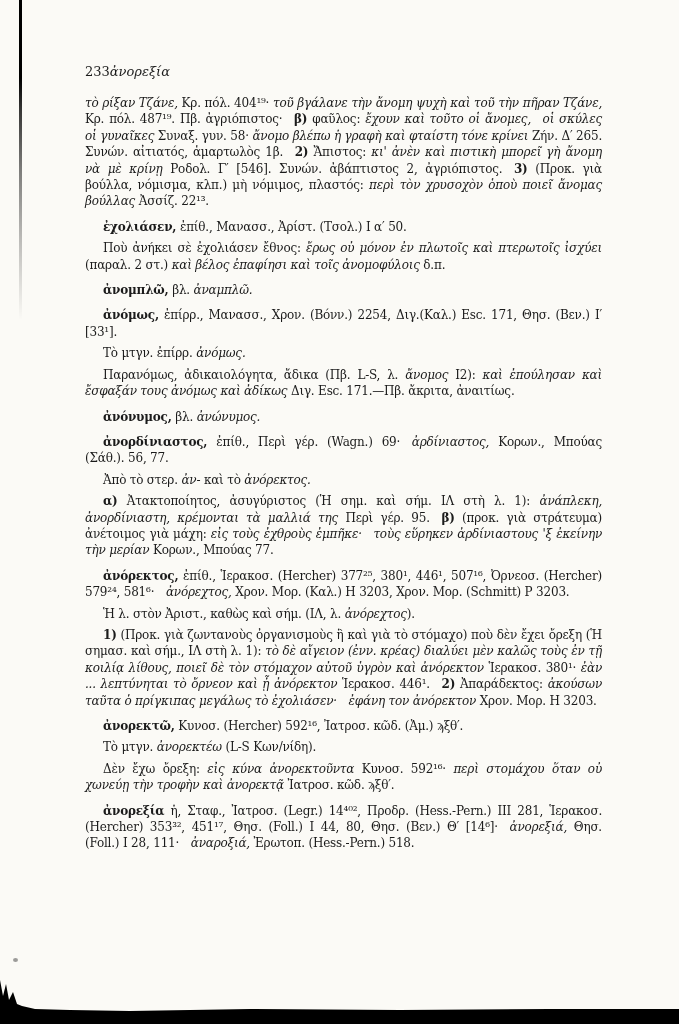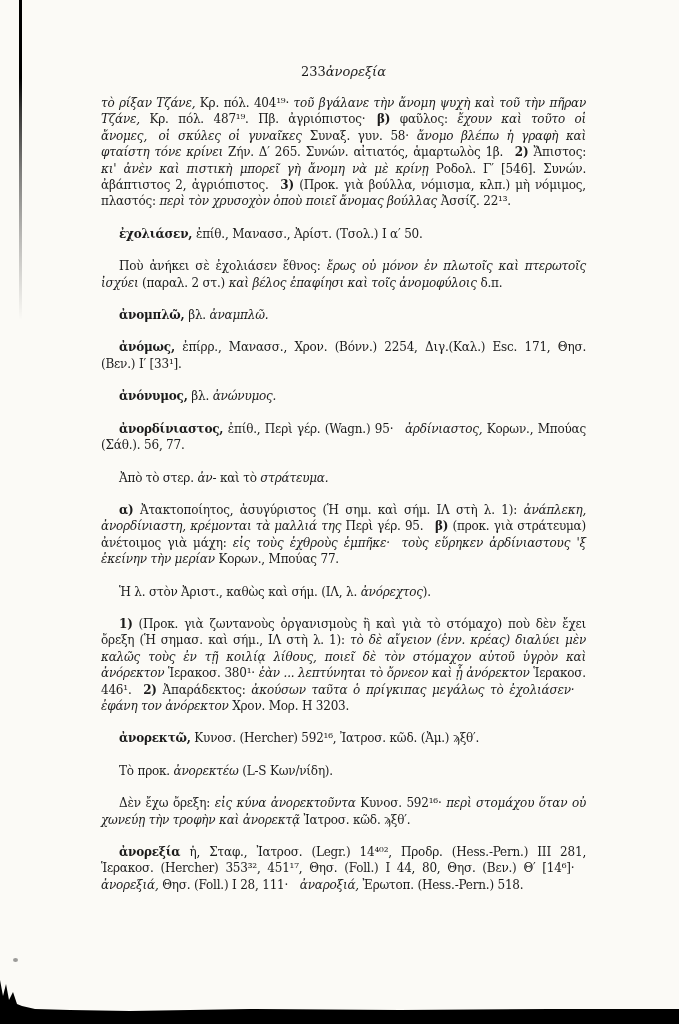--- a/index.html
+++ b/index.html
@@ -11,33 +11,33 @@
     font-family: "DejaVu Serif", "Liberation Serif", serif;
     color: #1b1b1b;
   }
   .page-inner {
     position: absolute;
     left: 85px; top: 64px;
     width: 517px;
   }
   .page-header {
     display: flex;
-    justify-content: center;
+    justify-content: flex-start;
     align-items: baseline;
     font-size: 13px;
   }
   .running-head { font-style: italic; }
   .text-block {
     margin-top: 16px;
     font-size: 12px;
     line-height: 16.4px;
     letter-spacing: -0.2px;
     text-align: justify;
   }
-  .text-block p { margin: 16px; }
+  .text-block p { margin: 0; }
   .text-block p + p { margin-top: 5px; }
   .text-block p.entry { margin-top: 9px; }
   .text-block p.ind { text-indent: 18px; }
   .it { font-style: italic; }
   .bd { font-weight: bold; }
   .edge-streak {
     position: absolute;
     left: 19px; top: 0;
     width: 3px; height: 320px;
     background: linear-gradient(to bottom,
@@ -70,28 +70,31 @@
   <div class="page-header">
     <span class="page-number">233</span>
     <span class="running-head">ἀνορεξία</span>
   </div>
   <div class="text-block">
       <p class=""><span class="it">τὸ ρίξαν Τζάνε,</span><span class=""> Κρ. πόλ. 404¹⁹· </span><span class="it">τοῦ βγάλανε τὴν ἄνομη ψυχὴ καὶ τοῦ τὴν πῆραν Τζάνε,</span><span class=""> Κρ. πόλ. 487¹⁹. Πβ. ἀγριόπιστος·  </span><span class="bd">β)</span><span class=""> φαῦλος: </span><span class="it">ἔχουν καὶ τοῦτο οἱ ἄνομες,  οἱ σκύλες οἱ γυναῖκες</span><span class=""> Συναξ. γυν. 58· </span><span class="it">ἄνομο βλέπω ἡ γραφὴ καὶ φταίστη τόνε κρίνει</span><span class=""> Ζήν. Δ′ 265. Συνών. αἰτιατός, ἁμαρτωλὸς 1β.  </span><span class="bd">2)</span><span class=""> Ἄπιστος: </span><span class="it">κι' ἀνὲν καὶ πιστικὴ μπορεῖ γὴ ἄνομη νὰ μὲ κρίνῃ</span><span class=""> Ροδολ. Γ′ [546]. Συνών. ἀβάπτιστος 2, ἀγριόπιστος.  </span><span class="bd">3)</span><span class=""> (Προκ. γιὰ βούλλα, νόμισμα, κλπ.) μὴ νόμιμος, πλαστός: </span><span class="it">περὶ τὸν χρυσοχὸν ὁποὺ ποιεῖ ἄνομας βούλλας</span><span class=""> Ἀσσίζ. 22¹³.</span></p>
       <p class="ind entry"><span class="bd">ἐχολιάσεν,</span><span class=""> ἐπίθ., Μανασσ., Ἀρίστ. (Τσολ.) Ι α′ 50.</span></p>
       <p class="ind"><span class="">Ποὺ ἀνήκει σὲ ἐχολιάσεν ἔθνος: </span><span class="it">ἔρως οὐ μόνον ἐν πλωτοῖς καὶ πτερωτοῖς ἰσχύει</span><span class=""> (παραλ. 2 στ.) </span><span class="it">καὶ βέλος ἐπαφίησι καὶ τοῖς ἀνομοφύλοις</span><span class=""> δ.π.</span></p>
       <p class="ind entry"><span class="bd">ἀνομπλῶ,</span><span class=""> βλ. </span><span class="it">ἀναμπλῶ.</span></p>
       <p class="ind entry"><span class="bd">ἀνόμως,</span><span class=""> ἐπίρρ., Μανασσ., Χρον. (Βόνν.) 2254, Διγ.(Καλ.) Esc. 171, Θησ. (Βεν.) Ι′ [33¹].</span></p>
+      <p class="ind"><span class="">Τὸ μτγν. ἐπίρρ. </span><span class="it">ἀνόμως.</span></p>
+      <p class="ind"><span class="">Παρανόμως, ἀδικαιολόγητα, ἄδικα (Πβ. L-S, λ. </span><span class="it">ἄνομος</span><span class=""> Ι2): </span><span class="it">καὶ ἐπούλησαν καὶ ἔσφαξάν τους ἀνόμως καὶ ἀδίκως</span><span class=""> Διγ. Esc. 171.—Πβ. ἄκριτα, ἀναιτίως.</span></p>
       <p class="ind entry"><span class="bd">ἀνόνυμος,</span><span class=""> βλ. </span><span class="it">ἀνώνυμος.</span></p>
-      <p class="ind entry"><span class="bd">ἀνορδίνιαστος,</span><span class=""> ἐπίθ., Περὶ γέρ. (Wagn.) 95·  </span><span class="it">ἀρδίνιαστος,</span><span class=""> Κορων., Μπούας (Σάθ.). 56, 77.</span></p>
-      <p class="ind"><span class="">Ἀπὸ τὸ στερ. </span><span class="it">ἀν-</span><span class=""> καὶ τὸ </span><span class="it">στράτευμα.</span></p>
+      <p class="ind entry"><span class="bd">ἀνορδίνιαστος,</span><span class=""> ἐπίθ., Περὶ γέρ. (Wagn.) 69·  </span><span class="it">ἀρδίνιαστος,</span><span class=""> Κορων., Μπούας (Σάθ.). 56, 77.</span></p>
+      <p class="ind"><span class="">Ἀπὸ τὸ στερ. </span><span class="it">ἀν-</span><span class=""> καὶ τὸ </span><span class="it">ἀνόρεκτος.</span></p>
       <p class="ind"><span class="bd">α)</span><span class=""> Ἀτακτοποίητος, ἀσυγύριστος (Ἡ σημ. καὶ σήμ. ΙΛ στὴ λ. 1): </span><span class="it">ἀνάπλεκη, ἀνορδίνιαστη, κρέμονται τὰ μαλλιά της</span><span class=""> Περὶ γέρ. 95.  </span><span class="bd">β)</span><span class=""> (προκ. γιὰ στράτευμα) ἀνέτοιμος γιὰ μάχη: </span><span class="it">εἰς τοὺς ἐχθροὺς ἐμπῆκε·  τοὺς εὕρηκεν ἀρδίνιαστους 'ξ ἐκείνην τὴν μερίαν</span><span class=""> Κορων., Μπούας 77.</span></p>
+      <p class="ind entry"><span class="bd">ἀνόρεκτος,</span><span class=""> ἐπίθ., Ἱερακοσ. (Hercher) 377²⁵, 380¹, 446¹, 507¹⁶, Ὀρνεοσ. (Hercher) 579²⁴, 581⁶·  </span><span class="it">ἀνόρεχτος,</span><span class=""> Χρον. Μορ. (Καλ.) Η 3203, Χρον. Μορ. (Schmitt) P 3203.</span></p>
       <p class="ind"><span class="">Ἡ λ. στὸν Ἀριστ., καθὼς καὶ σήμ. (ΙΛ, λ. </span><span class="it">ἀνόρεχτος</span><span class="">).</span></p>
       <p class="ind"><span class="bd">1)</span><span class=""> (Προκ. γιὰ ζωντανοὺς ὀργανισμοὺς ἢ καὶ γιὰ τὸ στόμαχο) ποὺ δὲν ἔχει ὄρεξη (Ἡ σημασ. καὶ σήμ., ΙΛ στὴ λ. 1): </span><span class="it">τὸ δὲ αἴγειον (ἐνν. κρέας) διαλύει μὲν καλῶς τοὺς ἐν τῇ κοιλίᾳ λίθους, ποιεῖ δὲ τὸν στόμαχον αὐτοῦ ὑγρὸν καὶ ἀνόρεκτον</span><span class=""> Ἱερακοσ. 380¹· </span><span class="it">ἐὰν ... λεπτύνηται τὸ ὄρνεον καὶ ᾖ ἀνόρεκτον</span><span class=""> Ἱερακοσ. 446¹.  </span><span class="bd">2)</span><span class=""> Ἀπαράδεκτος: </span><span class="it">ἀκούσων ταῦτα ὁ πρίγκιπας μεγάλως τὸ ἐχολιάσεν·  ἐφάνη τον ἀνόρεκτον</span><span class=""> Χρον. Μορ. Η 3203.</span></p>
       <p class="ind entry"><span class="bd">ἀνορεκτῶ,</span><span class=""> Κυνοσ. (Hercher) 592¹⁶, Ἰατροσ. κῶδ. (Ἀμ.) ϡξθ′.</span></p>
-      <p class="ind"><span class="">Τὸ προκ. </span><span class="it">ἀνορεκτέω</span><span class=""> (L-S Κων/νίδη).</span></p>
+      <p class="ind"><span class="">Τὸ μτγν. </span><span class="it">ἀνορεκτέω</span><span class=""> (L-S Κων/νίδη).</span></p>
       <p class="ind"><span class="">Δὲν ἔχω ὄρεξη: </span><span class="it">εἰς κύνα ἀνορεκτοῦντα</span><span class=""> Κυνοσ. 592¹⁶· </span><span class="it">περὶ στομάχου ὅταν οὐ χωνεύῃ τὴν τροφὴν καὶ ἀνορεκτᾷ</span><span class=""> Ἰατροσ. κῶδ. ϡξθ′.</span></p>
       <p class="ind entry"><span class="bd">ἀνορεξία</span><span class=""> ἡ, Σταφ., Ἰατροσ. (Legr.) 14⁴⁰², Προδρ. (Hess.-Pern.) ΙΙΙ 281, Ἱερακοσ. (Hercher) 353³², 451¹⁷, Θησ. (Foll.) Ι 44, 80, Θησ. (Βεν.) Θ′ [14⁶]·  </span><span class="it">ἀνορεξιά,</span><span class=""> Θησ. (Foll.) Ι 28, 111·  </span><span class="it">ἀναροξιά,</span><span class=""> Ἐρωτοπ. (Hess.-Pern.) 518.</span></p>
     </div>
 </div>
 
 <svg class="bottom-band" viewBox="0 0 679 60" preserveAspectRatio="none">
   <polygon fill="#000000" points="0,16 3,32 6,20 9,36 13,28 17,40 22,42 35,45 70,46 130,47 250,45 400,46 550,45 679,45 679,60 0,60"></polygon>
 </svg>
 
 </body></html>

